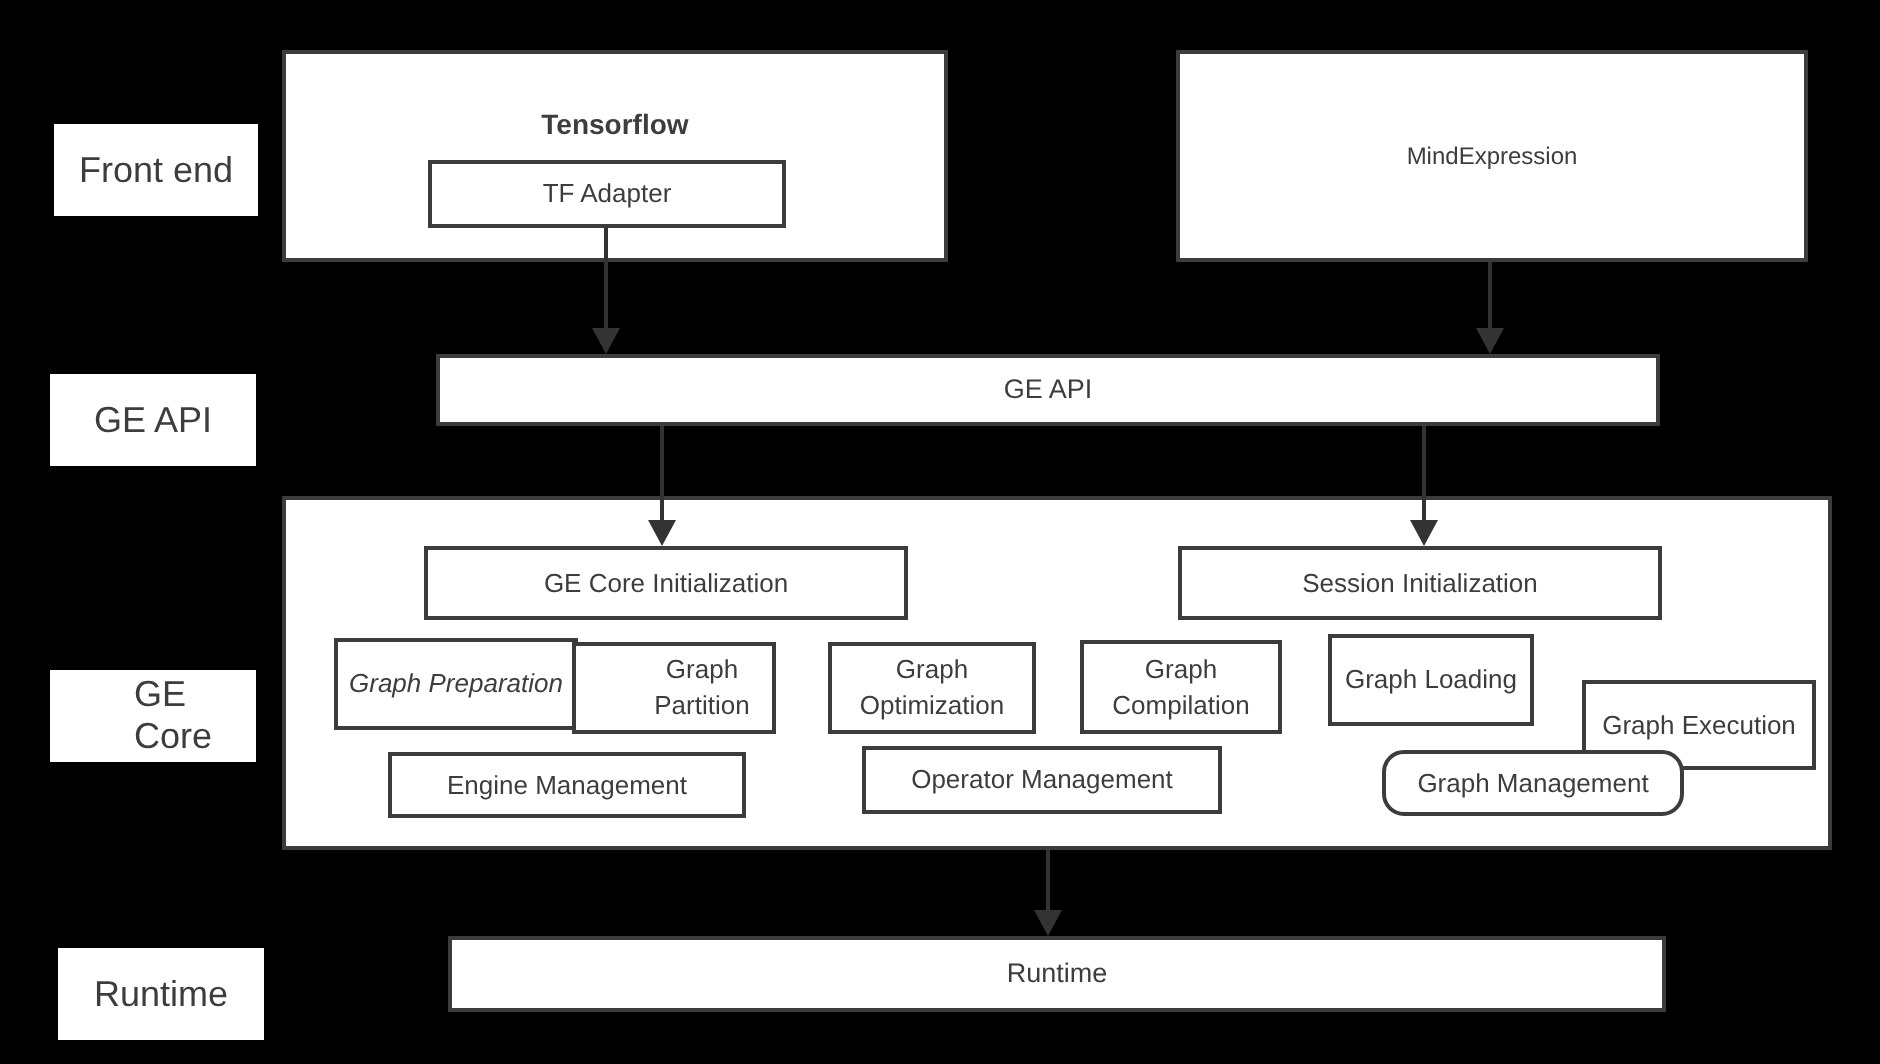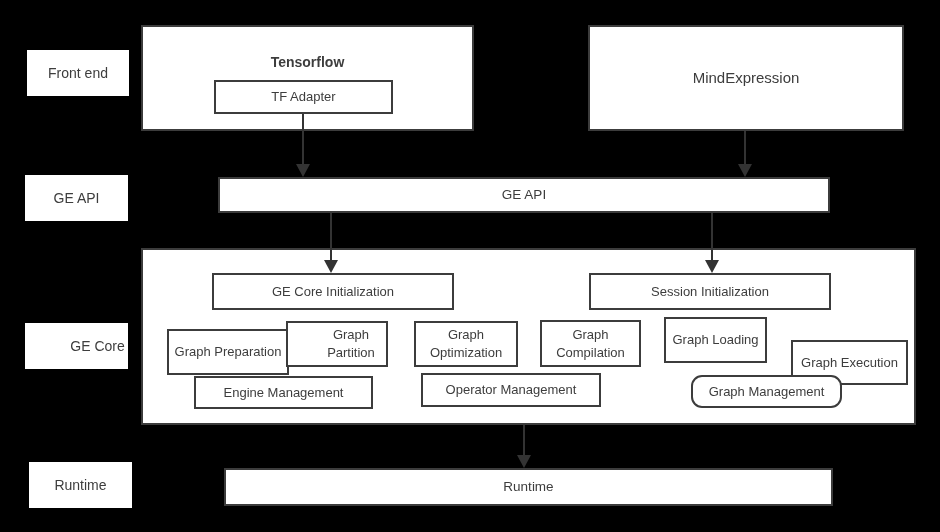--- a/index.html
+++ b/index.html
@@ -19,22 +19,23 @@
   }
   .canvas {
     position: relative;
     width: 940px; height: 532px;
     background: var(--background);
   }
   .layer-label {
     position: absolute;
     background: var(--surface);
     display: flex; align-items: center; justify-content: center;
-    font-size: 14px;
+    font-size: 18px;
     color: var(--text);
+    margin-top: 12px;
   }
   .box {
     position: absolute;
     background: var(--surface);
     border: 2px solid var(--border);
     display: flex; align-items: center; justify-content: center;
     text-align: center;
     font-size: 13px;
     line-height: 1.35;
     color: var(--text);
@@ -75,38 +76,38 @@
   <div class="layer-label" style="left:27px; top:50px; width:102px; height:46px;">Front end</div>
   <div class="layer-label" style="left:25px; top:175px; width:103px; height:46px;">GE API</div>
   <div class="layer-label" style="left:25px; top:323px; width:103px; height:46px;padding-left:42px;">GE Core</div>
   <div class="layer-label" style="left:29px; top:462px; width:103px; height:46px;">Runtime</div>
 
   <div class="container-box" style="left:141px; top:25px; width:333px; height:106px;">
     <div class="container-title" style="top:27px;">Tensorflow</div>
   </div>
   <div class="box" style="left:214px; top:80px; width:179px; height:34px;">TF Adapter</div>
 
-  <div class="box" style="left:588px; top:25px; width:316px; height:106px; font-size:15px;">MindExpression</div>
+  <div class="box" style="left:588px; top:25px; width:316px; height:106px; font-size:12px;">MindExpression</div>
 
   <div class="box bar-label" style="left:218px; top:177px; width:612px; height:36px;">GE API</div>
 
   <div class="container-box" style="left:141px; top:248px; width:775px; height:177px;"></div>
 
   <div class="box" style="left:212px; top:273px; width:242px; height:37px;">GE Core Initialization</div>
   <div class="box" style="left:589px; top:273px; width:242px; height:37px;">Session Initialization</div>
 
-  <div class="box pipeline-box" style="left:167px; top:329px; width:122px; height:46px;">Graph Preparation</div>
+  <div class="box pipeline-box" style="left:167px; top:319px; width:122px; height:46px;font-style:italic;">Graph Preparation</div>
   <div class="box pipeline-box" style="left:286px; top:321px; width:102px; height:46px;padding-left:32px;">Graph Partition</div>
   <div class="box pipeline-box" style="left:414px; top:321px; width:104px; height:46px;">Graph Optimization</div>
   <div class="box pipeline-box" style="left:664px; top:317px; width:103px; height:46px;">Graph Loading</div>
   <div class="box pipeline-box" style="left:540px; top:320px; width:101px; height:47px;">Graph Compilation</div>
   <div class="box pipeline-box" style="left:791px; top:316px; width:117px; height:45px;margin-top:24px;">Graph Execution</div>
 
   <div class="box" style="left:194px; top:376px; width:179px; height:33px;">Engine Management</div>
-  <div class="box" style="left:421px; top:373px; width:180px; height:34px;">Operator Management</div>
+  <div class="box" style="left:431px; top:373px; width:180px; height:34px;">Operator Management</div>
   <div class="box" style="left:691px; top:375px; width:151px; height:33px;border-radius:11px;">Graph Management</div>
 
   <div class="box bar-label" style="left:224px; top:468px; width:609px; height:38px;">Runtime</div>
 
   <div class="arrow" style="left:296px; top:114px; height:63px;">
     <div class="arrow-line"></div>
     <div class="arrow-head"></div>
   </div>
   <div class="arrow" style="left:738px; top:131px; height:46px;">
     <div class="arrow-line"></div>

